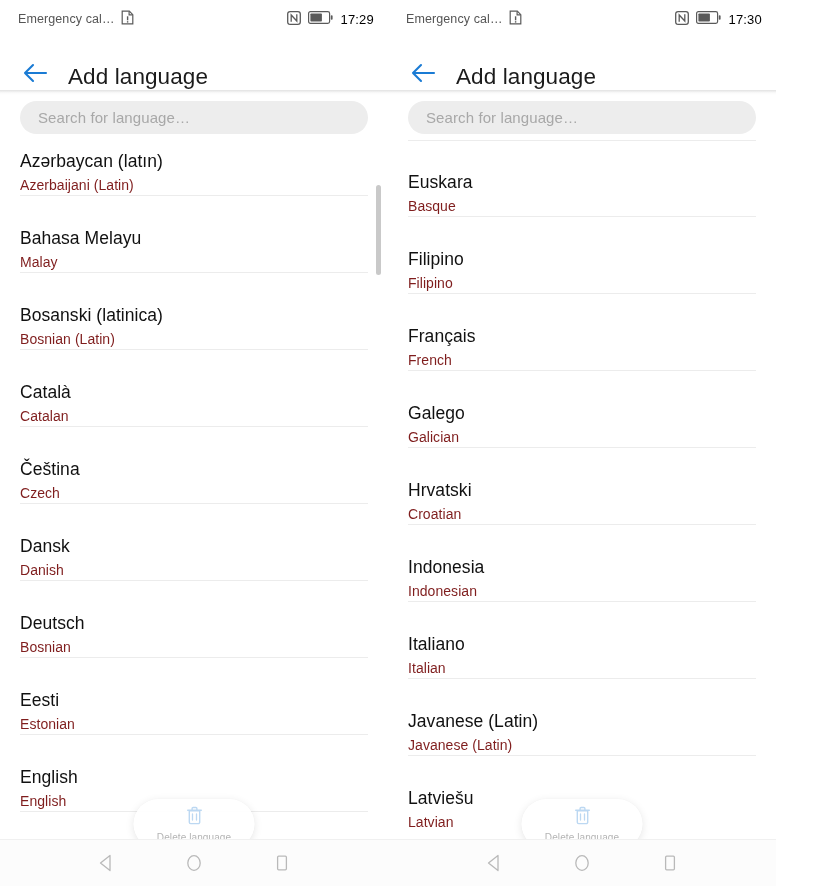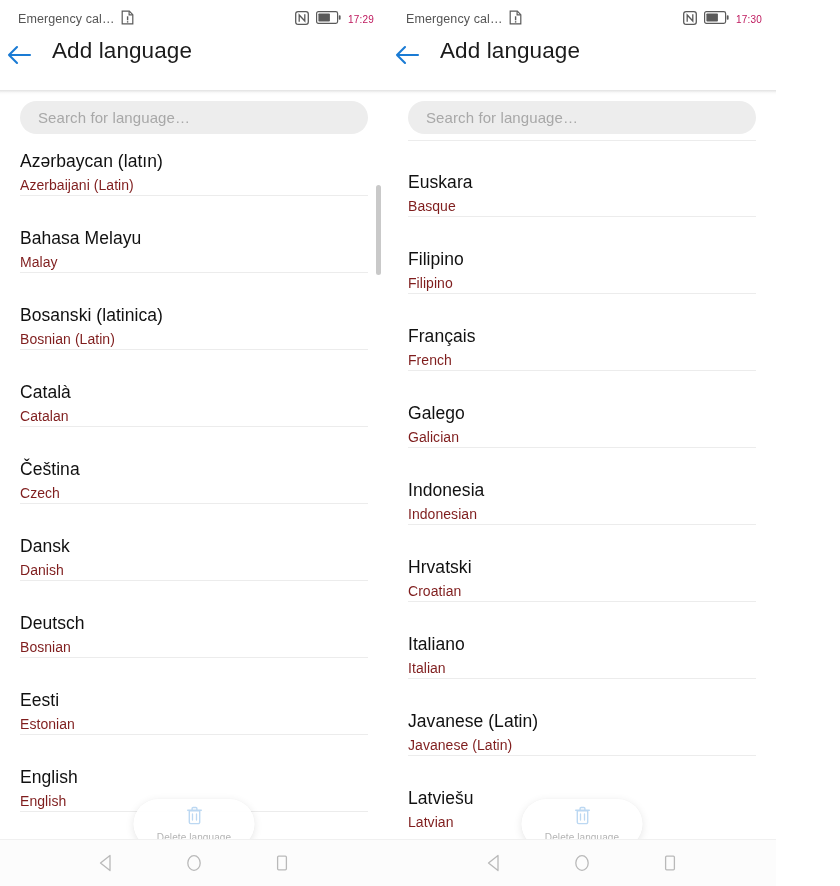--- a/index.html
+++ b/index.html
@@ -61,33 +61,33 @@
     letter-spacing: 0.1px;
     white-space: nowrap;
   }
   .status-right {
     display: flex;
     align-items: center;
     gap: 7px;
     flex: 0 0 auto;
   }
   .status-time {
-    font-size: 10px;
-    color: #be185d;
+    font-size: 13px;
+    color: #000000;
     letter-spacing: 0.2px;
   }
   .ic { display: block; }
 
   
   .appbar {
     flex: 0 0 52px;
     height: 52px;
     display: flex;
-    align-items: flex-start;
-    padding-left: 2px;
+    align-items: flex-end;
+    padding-left: 18px;
     box-sizing: border-box;
     background: #ffffff;
   }
   .back-btn {
     width: 34px;
     height: 34px;
     display: flex;
     align-items: center;
     justify-content: center;
     cursor: pointer;
@@ -452,27 +452,27 @@
             <div class="row-native">Français</div>
             <div class="row-english">French</div>
             <div class="divider"></div>
           </div>
           <div class="row">
             <div class="row-native">Galego</div>
             <div class="row-english">Galician</div>
             <div class="divider"></div>
           </div>
           <div class="row">
+            <div class="row-native">Hrvatski</div>
+            <div class="row-english">Croatian</div>
+            <div class="divider"></div>
+          </div>
+          <div class="row">
             <div class="row-native">Indonesia</div>
             <div class="row-english">Indonesian</div>
-            <div class="divider"></div>
-          </div>
-          <div class="row">
-            <div class="row-native">Hrvatski</div>
-            <div class="row-english">Croatian</div>
             <div class="divider"></div>
           </div>
           <div class="row">
             <div class="row-native">Italiano</div>
             <div class="row-english">Italian</div>
             <div class="divider"></div>
           </div>
           <div class="row">
             <div class="row-native">Javanese (Latin)</div>
             <div class="row-english">Javanese (Latin)</div>

